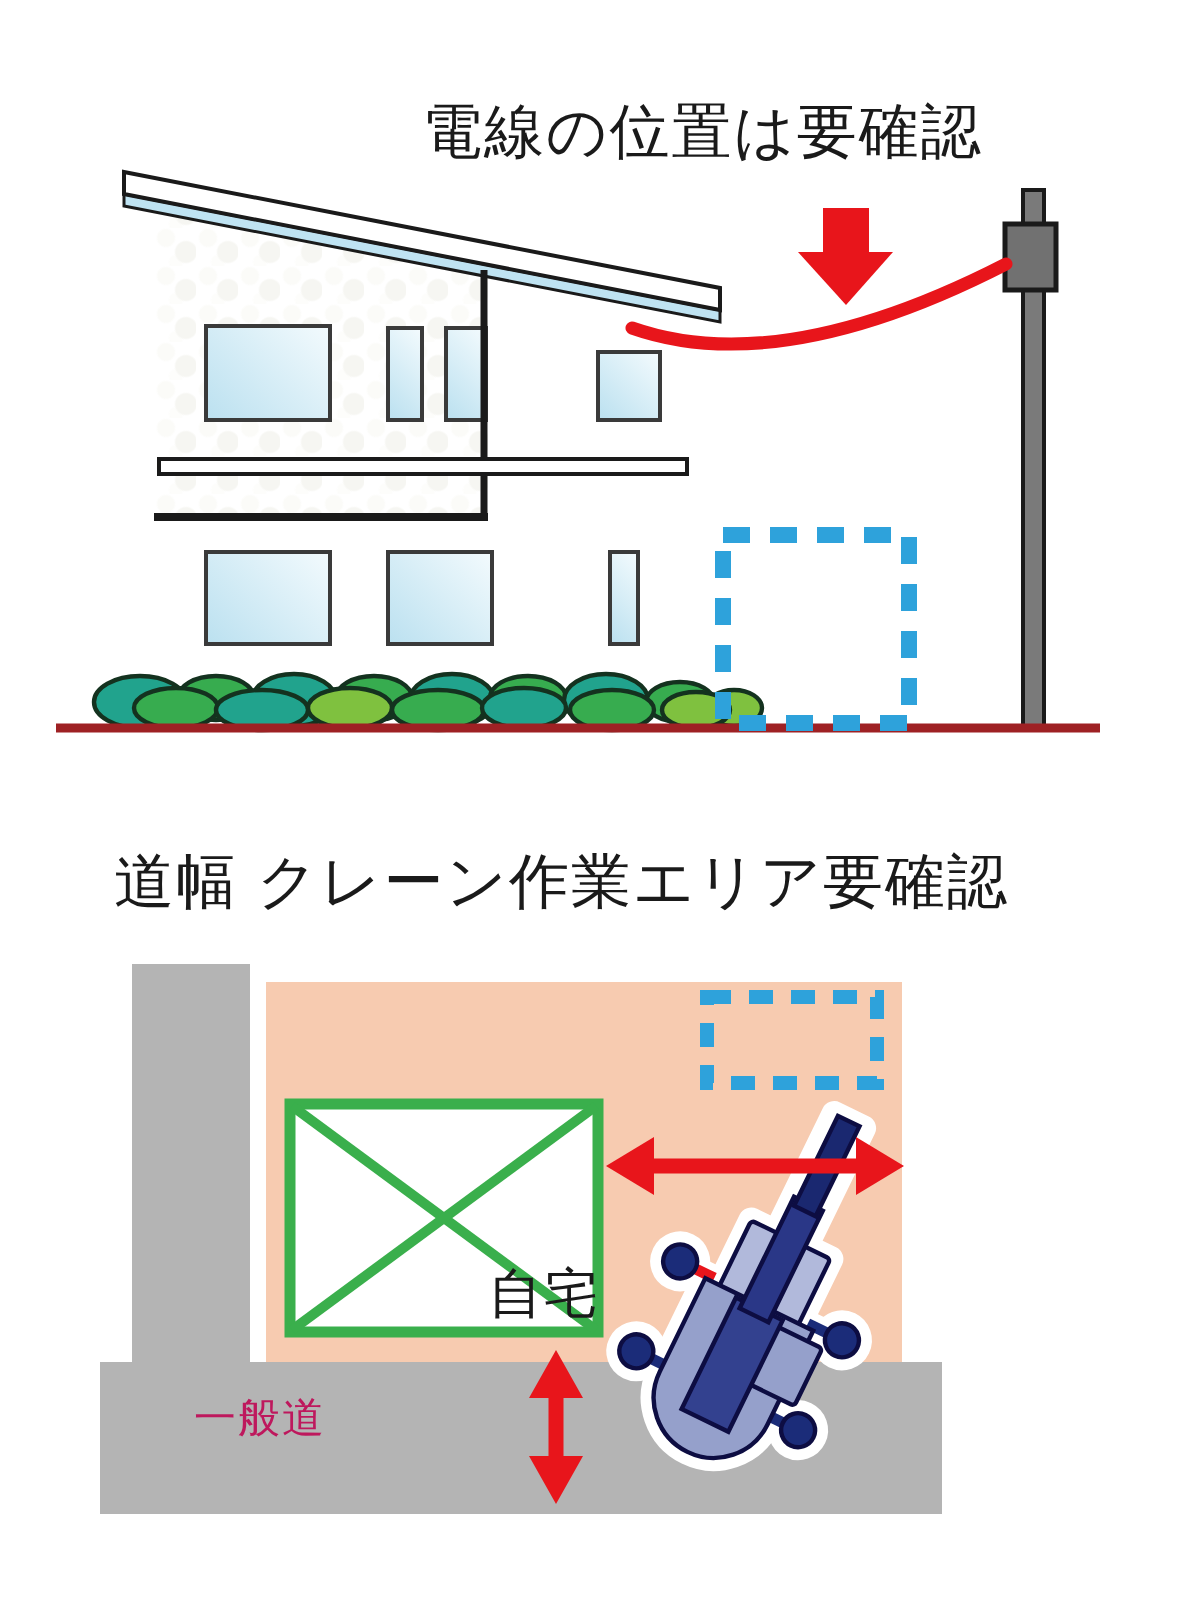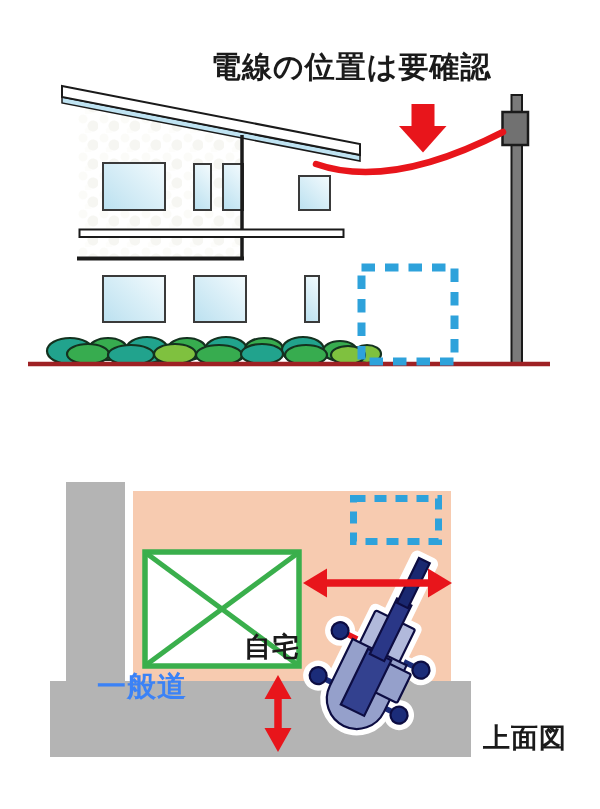--- a/index.html
+++ b/index.html
@@ -2,21 +2,21 @@
 <html style="--text: #1a1a1a; --ink: #1a1a1a; --red: #e8151b; --ground-red: #9e2124; --cyan: #2ea2db; --green: #3aaf4c; --salmon: #f7cbb0; --road-gray: #b4b4b4; --pole-gray: #7a7a7a; --pole-dark: #717171; --wall: #ececе6; --roof-blue: #bfe3f2; --window-hi: #f2fafd; --window-lo: #bce1f0; --bush-teal: #21a38d; --bush-green: #37ac4f; --bush-lime: #7fc13f; --bush-ink: #14321f; --crane-body: #95a0cb; --crane-cab: #b1b9db; --navy-hi: #33418f; --navy-mid: #2a3787; --navy-dark: #1a2870; --navy-ball: #1b2c79; --navy-ink: #0d0d42;"><head>
 <meta charset="utf-8">
 <style>
   html,body{margin:0;padding:0;background:#fff;}
   .stage{
     position:relative;width:600px;height:809px;background:#fff;overflow:hidden;
     font-family:"Liberation Sans","DejaVu Sans",sans-serif;
   }
   .abs{position:absolute;}
   .label{
-    position:absolute;font-weight:700;color:var(--text);white-space:nowrap;
+    position:absolute;font-weight:400;color:var(--text);white-space:nowrap;
     line-height:1;letter-spacing:1px;
   }
   
   .title-top{left:211px;top:52px;font-size:30px;}
   .wall-tex{
     left:77px;top:95px;width:167px;height:164px;
     background-color:var(--wall);
     background-image:
       radial-gradient(circle at 6px 5px,  #fbfbf8 0 4px, rgba(0,0,0,0) 5px),
       radial-gradient(circle at 16px 12px,#f6f6f2 0 5px, rgba(0,0,0,0) 6px),
@@ -28,21 +28,21 @@
     position:absolute;border:2px solid #3a3a3a;
     background:linear-gradient(225deg,var(--window-hi) 0%,var(--window-lo) 100%);
   }
   
   .heading-bottom{left:57px;top:427px;font-size:30px;}
   .road{background:var(--road-gray);}
   .road-v{left:66px;top:482px;width:59px;height:199px;}
   .road-h{left:50px;top:681px;width:421px;height:76px;}
   .lot{left:133px;top:491px;width:318px;height:190px;background:var(--salmon);}
   .lbl-home {left:196px;top:634px;font-size:27px;margin-left:48px;}
-  .lbl-road {left:97px;top:672px;font-size:29px;color:#3b82f6;}
+  .lbl-road {left:97px;top:699px;font-size:21px;color:#be185d;}
   .lbl-crane{left:302px;top:721px;font-size:27px;}
   .lbl-view {left:483px;top:725px;font-size:27px;}
   
   svg.art{position:absolute;left:0;top:0;}
   .f-none{fill:none}
   .f-white{fill:#fff}
   .f-red{fill:var(--red)}
   .s-red{stroke:var(--red)}
   .s-ink{stroke:var(--ink)}
   .f-roofblue{fill:var(--roof-blue)}
@@ -172,16 +172,16 @@
     </g>
 
     <g>
       <line class="s-red" stroke-width="7.5" x1="278" y1="697" x2="278" y2="732"></line>
       <polygon class="f-red" points="278,675 264.5,699 291.5,699"></polygon>
       <polygon class="f-red" points="278,752 264.5,728 291.5,728"></polygon>
     </g>
   </svg>
 
   <div class="label title-top">電線の位置は要確認</div>
+  <div class="label heading-bottom">道幅 クレーン作業エリア要確認</div>
   <div class="label lbl-home">自宅</div>
   <div class="label lbl-road">一般道</div>
-  <div class="label lbl-view">上面図</div>
 </div>
 
 </body></html>

